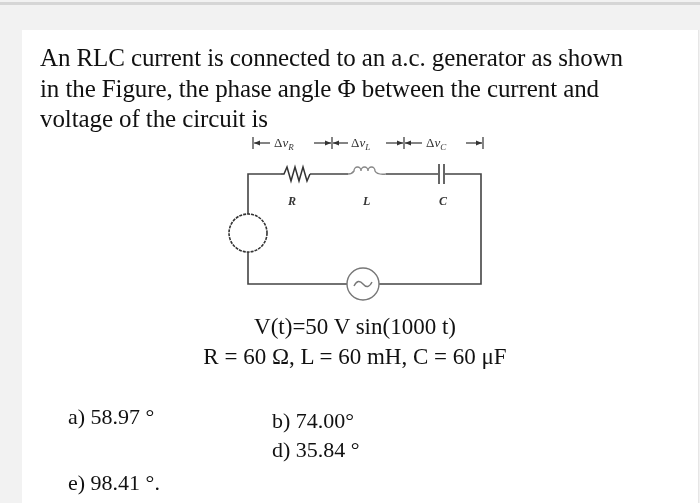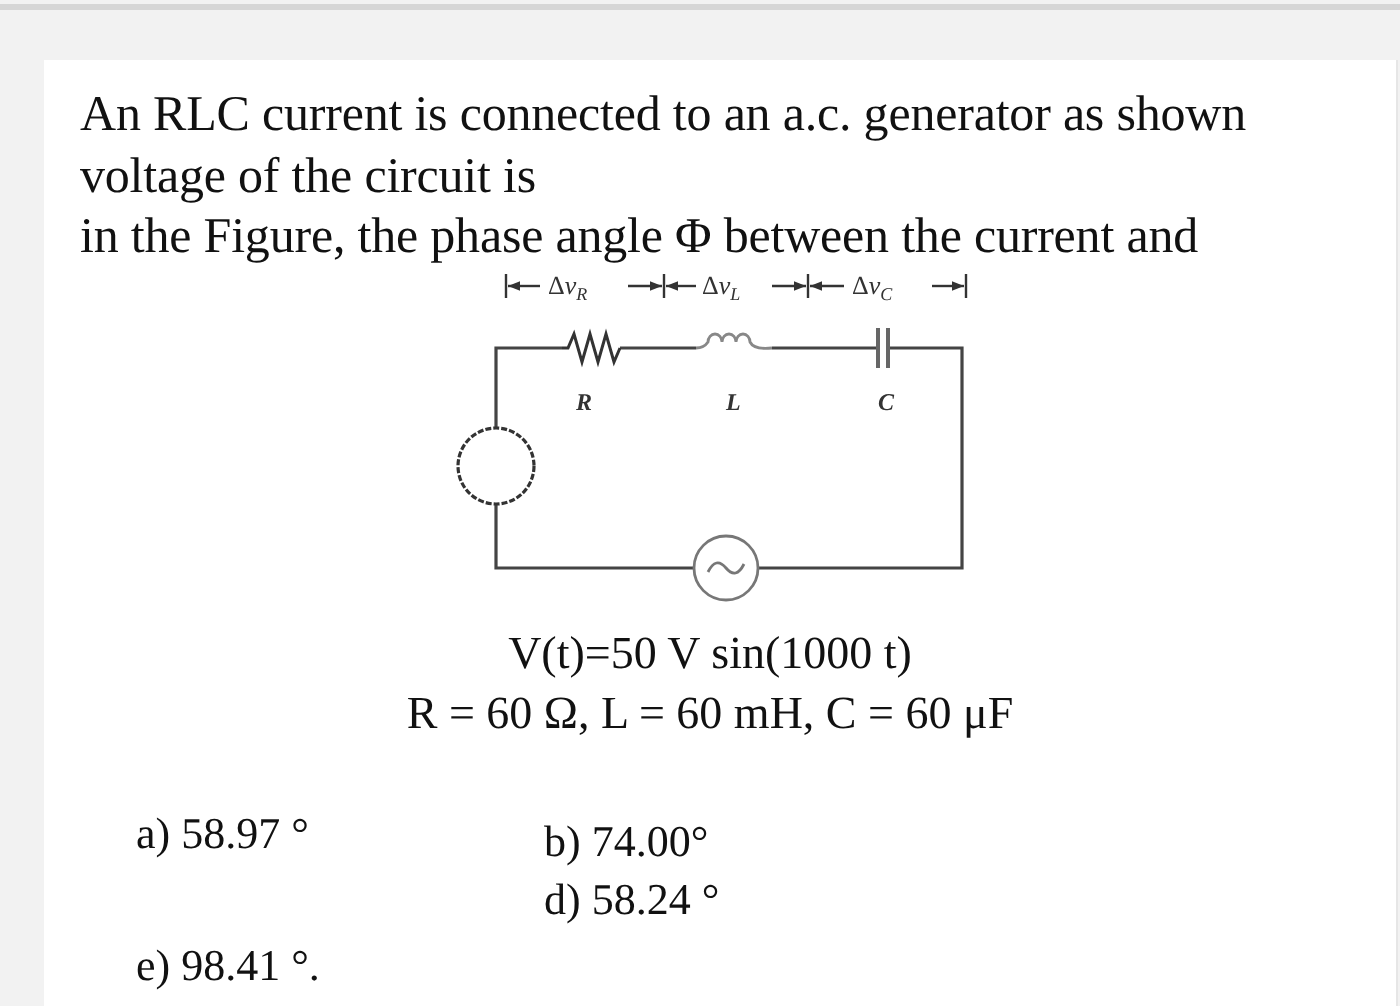--- a/index.html
+++ b/index.html
@@ -66,22 +66,22 @@
   </style>
 </head>
 <body>
 
 <div class="top-line"></div>
 
 <div class="panel"></div>
 
 <div class="question">
   <span>An RLC current is connected to an a.c. generator as shown</span>
+  <span>in the Figure,  the phase angle Φ between the current and</span>
   <span>voltage of the circuit is</span>
-  <span>in the Figure,  the phase angle Φ between the current and</span>
 </div>
 
 <svg class="circuit" viewBox="0 0 700 503" xmlns="http://www.w3.org/2000/svg">
   <defs>
     <marker id="arrL" viewBox="0 0 10 10" refX="0" refY="5" markerWidth="5" markerHeight="5" orient="auto">
       <path d="M10,1 L0,5 L10,9 z" fill="#333"></path>
     </marker>
     <marker id="arrR" viewBox="0 0 10 10" refX="10" refY="5" markerWidth="5" markerHeight="5" orient="auto">
       <path d="M0,1 L10,5 L0,9 z" fill="#333"></path>
     </marker>
@@ -137,15 +137,15 @@
 </svg>
 
 <div class="equations">
   <span>V(t)=50 V sin(1000 t)</span>
   <span>R = 60 Ω, L = 60 mH, C = 60 μF</span>
 </div>
 
 <div class="answers">
   <div class="answer" style="left:68px; top:404px;">a) 58.97 °</div>
   <div class="answer" style="left:272px; top:408px;">b) 74.00°</div>
-  <div class="answer" style="left:272px; top:437px;">d) 58.24 °</div>
+  <div class="answer" style="left:272px; top:437px;">d) 35.84 °</div>
   <div class="answer" style="left:68px; top:470px;">e) 98.41 °.</div>
 </div>
 
 </body></html>

